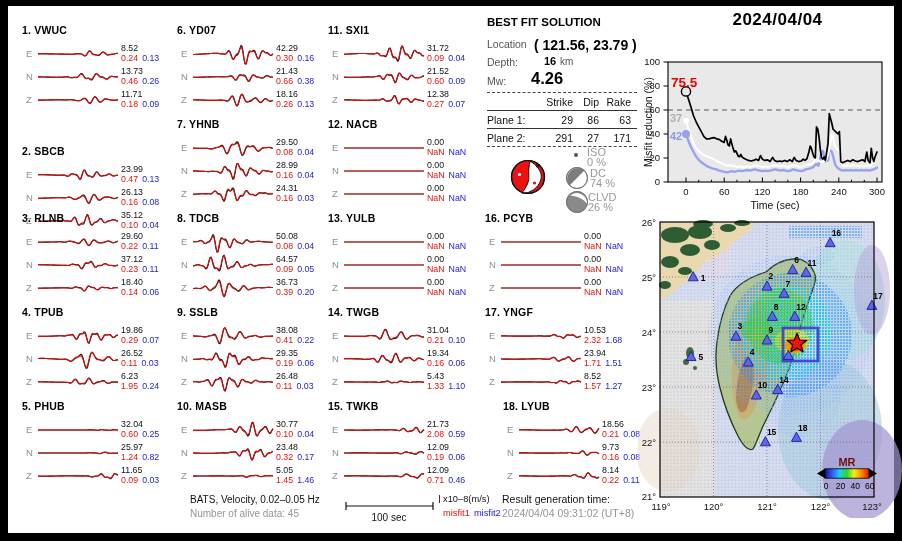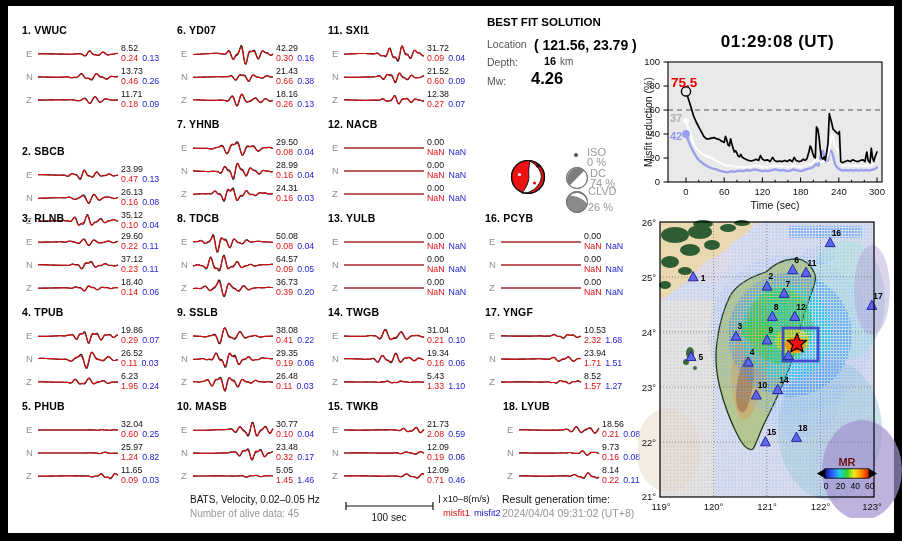--- a/index.html
+++ b/index.html
@@ -688,20 +688,40 @@
   <span class="abs bflabel" style="left:487px;top:38px">Location</span>
   <span class="abs" style="left:534px;top:37px;font-size:14px;font-weight:bold">( 121.56,  23.79 )</span>
 
   <span class="abs bflabel" style="left:487px;top:56px">Depth:</span>
   <span class="abs" style="left:544px;top:55px;font-size:11px;font-weight:bold">16</span>
   <span class="abs" style="left:560px;top:56px;font-size:10px;color:#555">km</span>
 
   <span class="abs bflabel" style="left:487px;top:75px">Mw:</span>
   <span class="abs" style="left:531px;top:69px;font-size:16.5px;font-weight:bold">4.26</span>
 
+  <div class="bft">
+    <div class="r h">
+      <div class="c0"></div>
+      <div class="c1">Strike</div>
+      <div class="c2">Dip</div>
+      <div class="c3">Rake</div>
+    </div>
+    <div class="r p1">
+      <div class="c0">Plane 1:</div>
+      <div class="c1">29</div>
+      <div class="c2">86</div>
+      <div class="c3">63</div>
+    </div>
+    <div class="r">
+      <div class="c0">Plane 2:</div>
+      <div class="c1">291</div>
+      <div class="c2">27</div>
+      <div class="c3">171</div>
+    </div>
+  </div>
 
   <svg class="abs" style="left:509px;top:158px" width="38" height="38" viewBox="0 0 38 38">
     <circle cx="19" cy="19" r="16.5" fill="#ee1111" stroke="#111" stroke-width="1.2"></circle>
     <path d="M 21,3.2 C 28,7 32.3,13 32.3,18.5 C 32.3,23.5 29,28.5 24.5,31.8 A 16.5,16.5 0 0 1 12.8,35.1 C 18,28.5 20.3,23 19.8,17.5 C 19.4,12.5 20.1,7.6 21,3.2 Z" fill="#ffffff" stroke="#111" stroke-width="1"></path>
     <circle cx="19" cy="19" r="16.5" fill="none" stroke="#111" stroke-width="1.2"></circle>
     <circle cx="10.5" cy="16.5" r="1.6" fill="#ffffff"></circle>
     <circle cx="25.5" cy="25" r="1.6" fill="#e31111"></circle>
     <text x="26.5" y="10" font-size="8" font-weight="bold" fill="#000">×</text>
   </svg>
 
@@ -717,24 +737,24 @@
     <circle cx="12" cy="12" r="10.5" fill="none" stroke="#777" stroke-width="1"></circle>
   </svg>
   <div class="decotxt" style="left:590px;top:169px">DC</div>
   <div class="decotxt" style="left:590px;top:178.5px">74 %</div>
 
   <svg class="abs" style="left:565px;top:190px" width="24" height="24" viewBox="0 0 24 24">
     <circle cx="12" cy="12" r="10.5" fill="#8a8a8a" stroke="#777" stroke-width="1"></circle>
     <path d="M 5,5.5 A 10.5,10.5 0 0 1 22.2,14 C 17.5,7.5 10.5,6.2 5,5.5 Z" fill="#ffffff"></path>
     <circle cx="12" cy="12" r="10.5" fill="none" stroke="#777" stroke-width="1"></circle>
   </svg>
-  <div class="decotxt" style="left:588px;top:187px">CLVD</div>
+  <div class="decotxt" style="left:588px;top:193px">CLVD</div>
   <div class="decotxt" style="left:588px;top:202.5px">26 %</div>
 
-  <div class="bigdate" style="top:32px">01:29:08  (UT)</div>
+  <div class="bigdate" style="top:10px">2024/04/04</div>
 
   <svg class="abs" style="left:640px;top:48px" width="262" height="168" viewBox="640 48 262 168">
     <rect x="668" y="62" width="214" height="120" fill="#e9e9e9"></rect>
     <line x1="668" y1="110" x2="882" y2="110" stroke="#444" stroke-width="0.9" stroke-dasharray="5,4"></line>
     <g id="mf-series">
         <polyline points="686.0,134.0 688.5,141.2 691.1,147.2 693.6,152.0 696.2,156.8 698.7,159.8 701.3,162.2 703.8,164.0 706.4,165.8 708.9,167.0 711.5,168.2 714.0,168.8 716.6,169.4 719.1,170.6 721.7,171.2 724.2,171.8 726.7,172.4 729.3,171.8 731.8,171.2 734.4,171.8 736.9,171.2 739.5,170.6 742.0,171.2 744.6,170.6 747.1,170.0 749.7,170.6 752.2,170.0 754.8,169.4 757.3,170.0 759.9,170.6 762.4,171.2 765.0,170.6 767.5,171.2 770.0,170.6 772.6,170.0 775.1,169.4 777.7,170.0 780.2,170.6 782.8,170.0 785.3,170.6 787.9,171.2 790.4,170.6 793.0,169.4 795.5,170.0 798.1,170.6 800.6,171.2 803.2,170.6 805.7,169.4 808.2,168.8 810.8,168.2 813.3,167.0 815.9,164.0 818.4,165.8 820.3,158.0 821.6,152.0 822.9,150.8 824.2,156.8 825.4,161.6 826.7,161.0 828.0,160.4 829.3,150.2 831.2,150.8 832.4,153.8 833.7,158.6 835.0,164.0 836.3,166.4 837.5,167.6 838.8,168.8 840.7,170.0 843.3,170.6 845.8,170.0 848.4,170.6 850.9,170.0 853.5,170.6 856.0,170.0 858.5,170.6 861.1,170.0 863.6,170.6 866.2,170.0 868.7,170.6 871.3,170.0 873.8,169.4 877.0,167.6" fill="none" stroke="#9aa2ec" stroke-width="2.4" stroke-linejoin="round" stroke-linecap="round"></polyline>
         <polyline points="686.0,120.8 688.5,129.2 691.1,136.4 693.6,143.6 696.2,148.4 698.7,150.8 701.3,153.2 703.8,155.0 706.4,156.2 708.9,156.8 711.5,158.0 714.0,159.2 716.6,161.0 719.1,162.2 721.7,163.4 724.2,164.6 726.7,165.8 729.3,165.2 731.8,165.8 734.4,166.4 736.9,167.0 739.5,166.4 742.0,167.0 744.6,167.6 747.1,166.4 749.7,167.0 752.2,166.4 754.8,165.2 757.3,165.8 759.9,166.4 762.4,167.0 765.0,166.4 767.5,167.0 770.0,166.4 772.6,165.8 775.1,165.2 777.7,165.8 780.2,166.4 782.8,165.8 785.3,166.4 787.9,167.0 790.4,166.4 793.0,165.2 795.5,165.8 798.1,166.4 800.6,167.0 803.2,166.4 805.7,165.2 808.2,164.6 810.8,164.0 813.3,162.8 815.9,159.2 818.4,160.4 821.0,162.2 823.5,161.6 826.1,160.4 828.6,153.2 830.5,142.4 831.8,134.0 833.1,136.4 834.4,144.8 835.6,147.2 836.9,149.0 838.2,150.2 839.4,150.8 840.7,162.8 842.6,165.2 845.2,165.8 847.7,165.2 850.3,165.8 852.8,165.2 855.4,165.8 857.9,166.4 860.5,165.8 863.0,166.4 865.5,165.8 868.1,165.2 870.6,165.8 873.2,162.8 875.1,158.0 877.0,152.0" fill="none" stroke="#ffffff" stroke-width="2" stroke-linejoin="round" stroke-linecap="round"></polyline>
         <polyline points="686.0,91.4 688.5,99.2 691.1,107.6 693.6,116.0 696.2,122.0 698.7,126.8 701.3,131.6 703.8,136.4 706.4,138.8 708.9,138.8 711.5,138.2 714.0,137.6 716.6,138.8 719.1,139.4 721.7,141.2 724.2,142.4 725.5,136.4 726.7,140.0 728.0,144.8 729.3,146.0 730.6,138.8 731.8,143.6 733.1,148.4 734.4,152.0 735.7,150.8 736.9,153.2 738.2,156.2 739.5,156.8 740.8,154.4 742.0,156.8 743.3,158.0 745.8,159.2 748.4,160.4 750.9,161.0 753.5,160.4 756.0,159.2 758.6,160.4 760.5,155.6 762.4,159.2 765.0,160.4 767.5,159.8 770.0,161.6 772.6,157.4 774.5,160.4 777.0,161.6 779.6,161.0 782.1,161.6 784.7,160.4 787.2,161.6 789.8,159.8 792.3,161.6 794.2,157.4 796.1,160.4 798.7,161.6 801.2,161.0 803.2,159.2 805.1,160.4 807.0,158.6 808.9,152.0 810.2,146.0 811.4,148.4 812.7,153.2 814.0,156.8 815.3,158.0 816.5,126.8 817.8,129.2 819.1,137.6 820.3,149.6 821.6,158.0 822.9,159.2 824.2,156.8 825.4,160.4 826.7,152.0 828.0,143.6 829.3,113.6 830.5,118.4 831.8,123.2 833.1,129.2 834.4,130.4 835.6,131.6 836.9,132.8 838.2,134.0 839.4,131.6 840.7,161.6 842.6,162.8 845.2,161.6 847.7,160.4 850.3,161.6 852.8,159.8 855.4,161.0 857.9,161.6 860.5,160.4 863.0,159.8 864.9,161.6 866.8,152.0 868.1,160.4 870.0,162.8 871.3,148.4 872.6,158.0 873.8,161.6 875.1,156.8 877.0,152.0" fill="none" stroke="#000000" stroke-width="1.7" stroke-linejoin="round" stroke-linecap="round"></polyline>
       </g>
     <g id="mf-axes">

